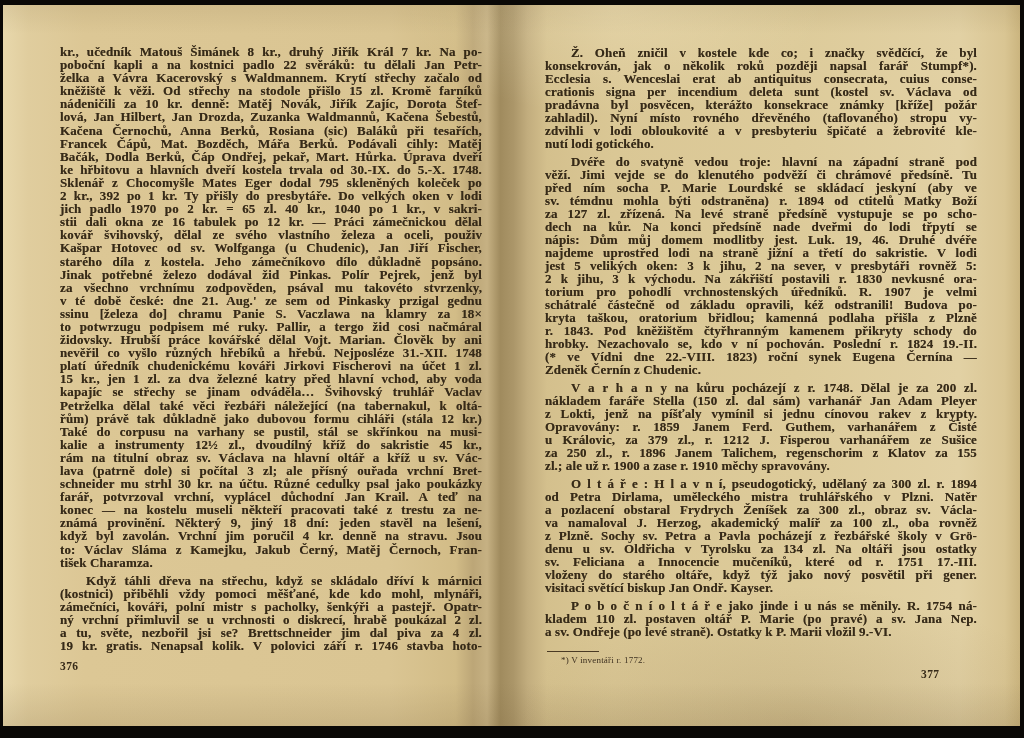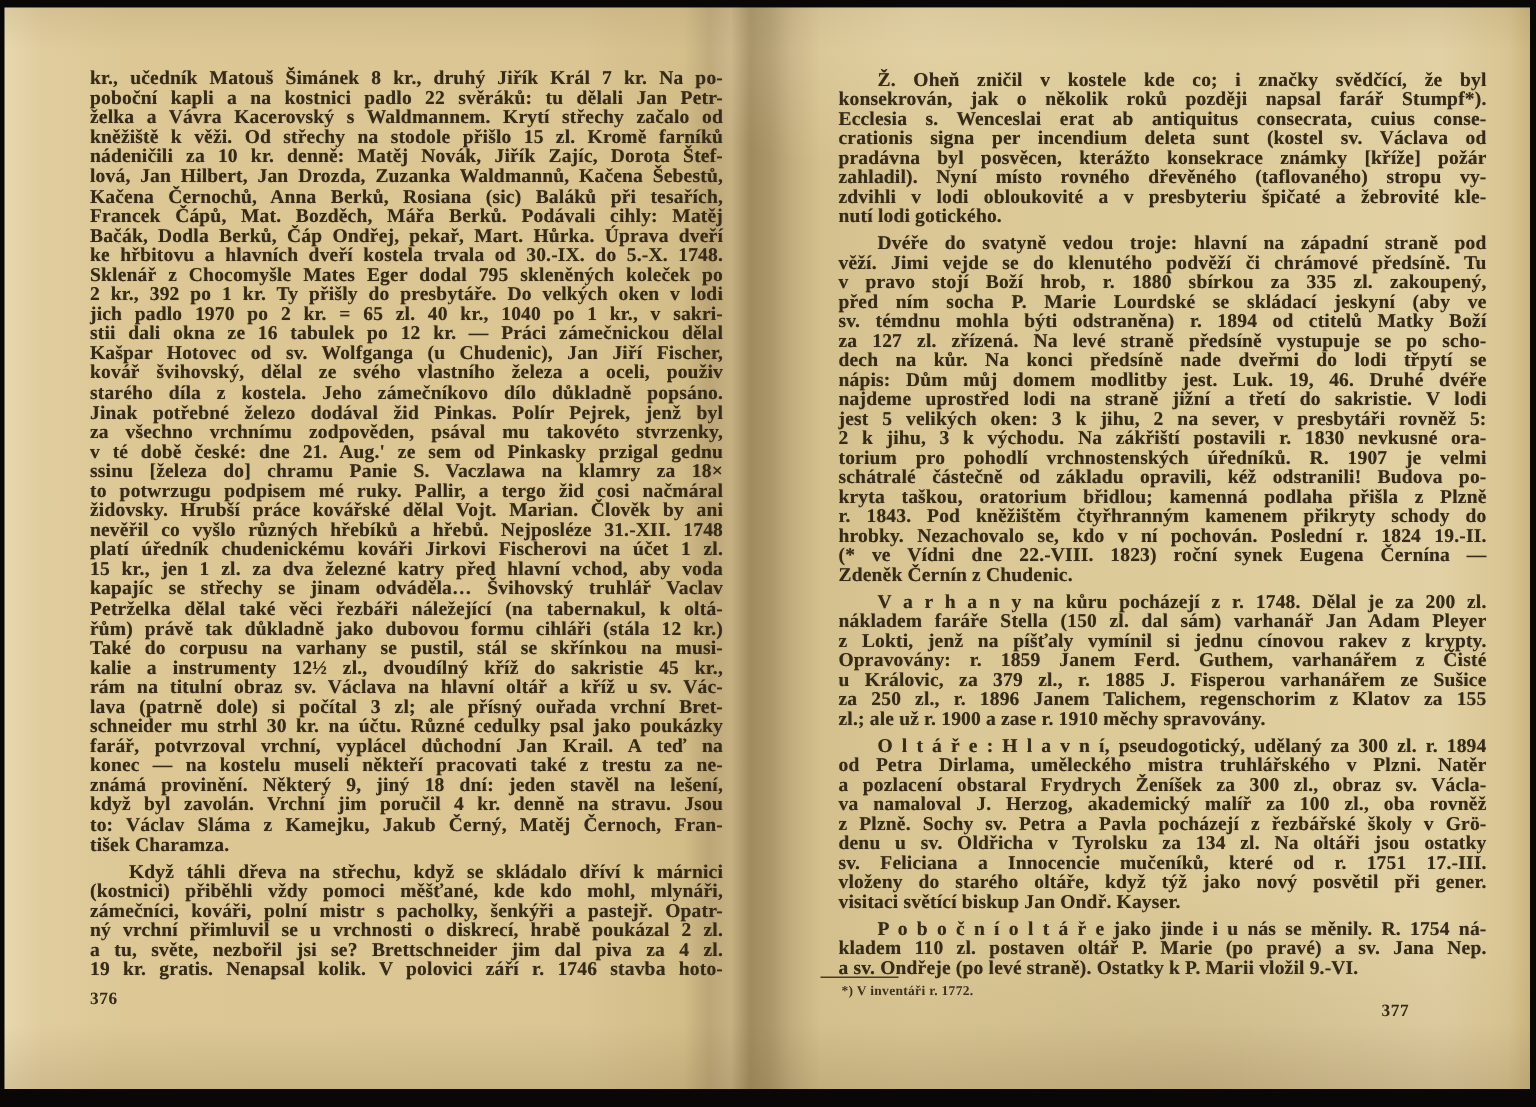--- a/index.html
+++ b/index.html
@@ -30,21 +30,21 @@
   }
   .page-text {
     position: absolute;
     color: #362a18;
     font-size: 13px;
     font-weight: 700;
     letter-spacing: 0.12px;
     text-shadow: 0 0 0.5px rgba(54,42,24,0.55);
   }
   #left-text  { left: 57px;  top: 40px; width: 422px; line-height: 13.1px; }
-  #right-text { left: 556px; top: 41px; width: 432px; line-height: 13.0px; }
+  #right-text { left: 542px; top: 41px; width: 432px; line-height: 13.0px; }
   .para + .para { margin-top: 5px; }
   .line {
     text-align: justify;
     text-align-last: justify;
     -moz-text-align-last: justify;
     white-space: normal;
   }
   .line.para-end { text-align-last: left; -moz-text-align-last: left; }
   .para.indent .line:first-child { padding-left: 26px; }
   .page-number {
@@ -61,21 +61,21 @@
     left: 544px; top: 646px; width: 300px;
     color: #3d3020;
   }
   .footnote-rule {
     width: 52px; height: 1px;
     background: #4a3a24;
     margin-bottom: 3px;
   }
   .footnote-text {
     font-size: 9px;
-    font-weight: 700;
+    font-weight: 400;
     letter-spacing: 0.2px;
     padding-left: 14px;
   }
 </style>
 </head>
 <body>
 
 <div class="paper">
 
   <div id="left-text" class="page-text">
@@ -87,22 +87,22 @@
         <div class="line">nádeničili za 10 kr. denně: Matěj Novák, Jiřík Zajíc, Dorota Štef-</div>
         <div class="line">lová, Jan Hilbert, Jan Drozda, Zuzanka Waldmannů, Kačena Šebestů,</div>
         <div class="line">Kačena Černochů, Anna Berků, Rosiana (sic) Baláků při tesařích,</div>
         <div class="line">Francek Čápů, Mat. Bozděch, Mářa Berků. Podávali cihly: Matěj</div>
         <div class="line">Bačák, Dodla Berků, Čáp Ondřej, pekař, Mart. Hůrka. Úprava dveří</div>
         <div class="line">ke hřbitovu a hlavních dveří kostela trvala od 30.-IX. do 5.-X. 1748.</div>
         <div class="line">Sklenář z Chocomyšle Mates Eger dodal 795 skleněných koleček po</div>
         <div class="line">2 kr., 392 po 1 kr. Ty přišly do presbytáře. Do velkých oken v lodi</div>
         <div class="line">jich padlo 1970 po 2 kr. = 65 zl. 40 kr., 1040 po 1 kr., v sakri-</div>
         <div class="line">stii dali okna ze 16 tabulek po 12 kr. — Práci zámečnickou dělal</div>
+        <div class="line">kovář švihovský, dělal ze svého vlastního železa a oceli, použiv</div>
         <div class="line">Kašpar Hotovec od sv. Wolfganga (u Chudenic), Jan Jiří Fischer,</div>
-        <div class="line">kovář švihovský, dělal ze svého vlastního železa a oceli, použiv</div>
         <div class="line">starého díla z kostela. Jeho zámečníkovo dílo důkladně popsáno.</div>
         <div class="line">Jinak potřebné železo dodával žid Pinkas. Polír Pejrek, jenž byl</div>
         <div class="line">za všechno vrchnímu zodpověden, psával mu takovéto stvrzenky,</div>
         <div class="line">v té době české: dne 21. Aug.' ze sem od Pinkasky przigal gednu</div>
         <div class="line">ssinu [železa do] chramu Panie S. Vaczlawa na klamry za 18×</div>
         <div class="line">to potwrzugu podpisem mé ruky. Pallir, a tergo žid cosi načmáral</div>
         <div class="line">židovsky. Hrubší práce kovářské dělal Vojt. Marian. Člověk by ani</div>
         <div class="line">nevěřil co vyšlo různých hřebíků a hřebů. Nejposléze 31.-XII. 1748</div>
         <div class="line">platí úředník chudenickému kováři Jirkovi Fischerovi na účet 1 zl.</div>
         <div class="line">15 kr., jen 1 zl. za dva železné katry před hlavní vchod, aby voda</div>
@@ -138,21 +138,20 @@
         <div class="line">Ecclesia s. Wenceslai erat ab antiquitus consecrata, cuius conse-</div>
         <div class="line">crationis signa per incendium deleta sunt (kostel sv. Václava od</div>
         <div class="line">pradávna byl posvěcen, kterážto konsekrace známky [kříže] požár</div>
         <div class="line">zahladil). Nyní místo rovného dřevěného (taflovaného) stropu vy-</div>
         <div class="line">zdvihli v lodi obloukovité a v presbyteriu špičaté a žebrovité kle-</div>
         <div class="line para-end">nutí lodi gotického.</div>
       </div>
       <div class="para indent">
         <div class="line">Dvéře do svatyně vedou troje: hlavní na západní straně pod</div>
         <div class="line">věží. Jimi vejde se do klenutého podvěží či chrámové předsíně. Tu</div>
-        <div class="line">v pravo stojí Boží hrob, r. 1880 sbírkou za 335 zl. zakoupený,</div>
         <div class="line">před ním socha P. Marie Lourdské se skládací jeskyní (aby ve</div>
         <div class="line">sv. témdnu mohla býti odstraněna) r. 1894 od ctitelů Matky Boží</div>
         <div class="line">za 127 zl. zřízená. Na levé straně předsíně vystupuje se po scho-</div>
         <div class="line">dech na kůr. Na konci předsíně nade dveřmi do lodi třpytí se</div>
         <div class="line">nápis: Dům můj domem modlitby jest. Luk. 19, 46. Druhé dvéře</div>
         <div class="line">najdeme uprostřed lodi na straně jižní a třetí do sakristie. V lodi</div>
         <div class="line">jest 5 velikých oken: 3 k jihu, 2 na sever, v presbytáři rovněž 5:</div>
         <div class="line">2 k jihu, 3 k východu. Na zákřiští postavili r. 1830 nevkusné ora-</div>
         <div class="line">torium pro pohodlí vrchnostenských úředníků. R. 1907 je velmi</div>
         <div class="line">schátralé částečně od základu opravili, kéž odstranili! Budova po-</div>
@@ -160,21 +159,21 @@
         <div class="line">r. 1843. Pod kněžištěm čtyřhranným kamenem přikryty schody do</div>
         <div class="line">hrobky. Nezachovalo se, kdo v ní pochován. Poslední r. 1824 19.-II.</div>
         <div class="line">(* ve Vídni dne 22.-VIII. 1823) roční synek Eugena Černína —</div>
         <div class="line para-end">Zdeněk Černín z Chudenic.</div>
       </div>
       <div class="para indent">
         <div class="line">V a r h a n y na kůru pocházejí z r. 1748. Dělal je za 200 zl.</div>
         <div class="line">nákladem faráře Stella (150 zl. dal sám) varhanář Jan Adam Pleyer</div>
         <div class="line">z Lokti, jenž na píšťaly vymínil si jednu cínovou rakev z krypty.</div>
         <div class="line">Opravovány: r. 1859 Janem Ferd. Guthem, varhanářem z Čisté</div>
-        <div class="line">u Královic, za 379 zl., r. 1885 J. Fisperou varhanářem ze Sušice</div>
+        <div class="line">u Královic, za 379 zl., r. 1212 J. Fisperou varhanářem ze Sušice</div>
         <div class="line">za 250 zl., r. 1896 Janem Talichem, regenschorim z Klatov za 155</div>
         <div class="line para-end">zl.; ale už r. 1900 a zase r. 1910 měchy spravovány.</div>
       </div>
       <div class="para indent">
         <div class="line">O l t á ř e :  H l a v n í, pseudogotický, udělaný za 300 zl. r. 1894</div>
         <div class="line">od Petra Dirlama, uměleckého mistra truhlářského v Plzni. Natěr</div>
         <div class="line">a pozlacení obstaral Frydrych Ženíšek za 300 zl., obraz sv. Václa-</div>
         <div class="line">va namaloval J. Herzog, akademický malíř za 100 zl., oba rovněž</div>
         <div class="line">z Plzně. Sochy sv. Petra a Pavla pocházejí z řezbářské školy v Grö-</div>
         <div class="line">denu u sv. Oldřicha v Tyrolsku za 134 zl. Na oltáři jsou ostatky</div>

